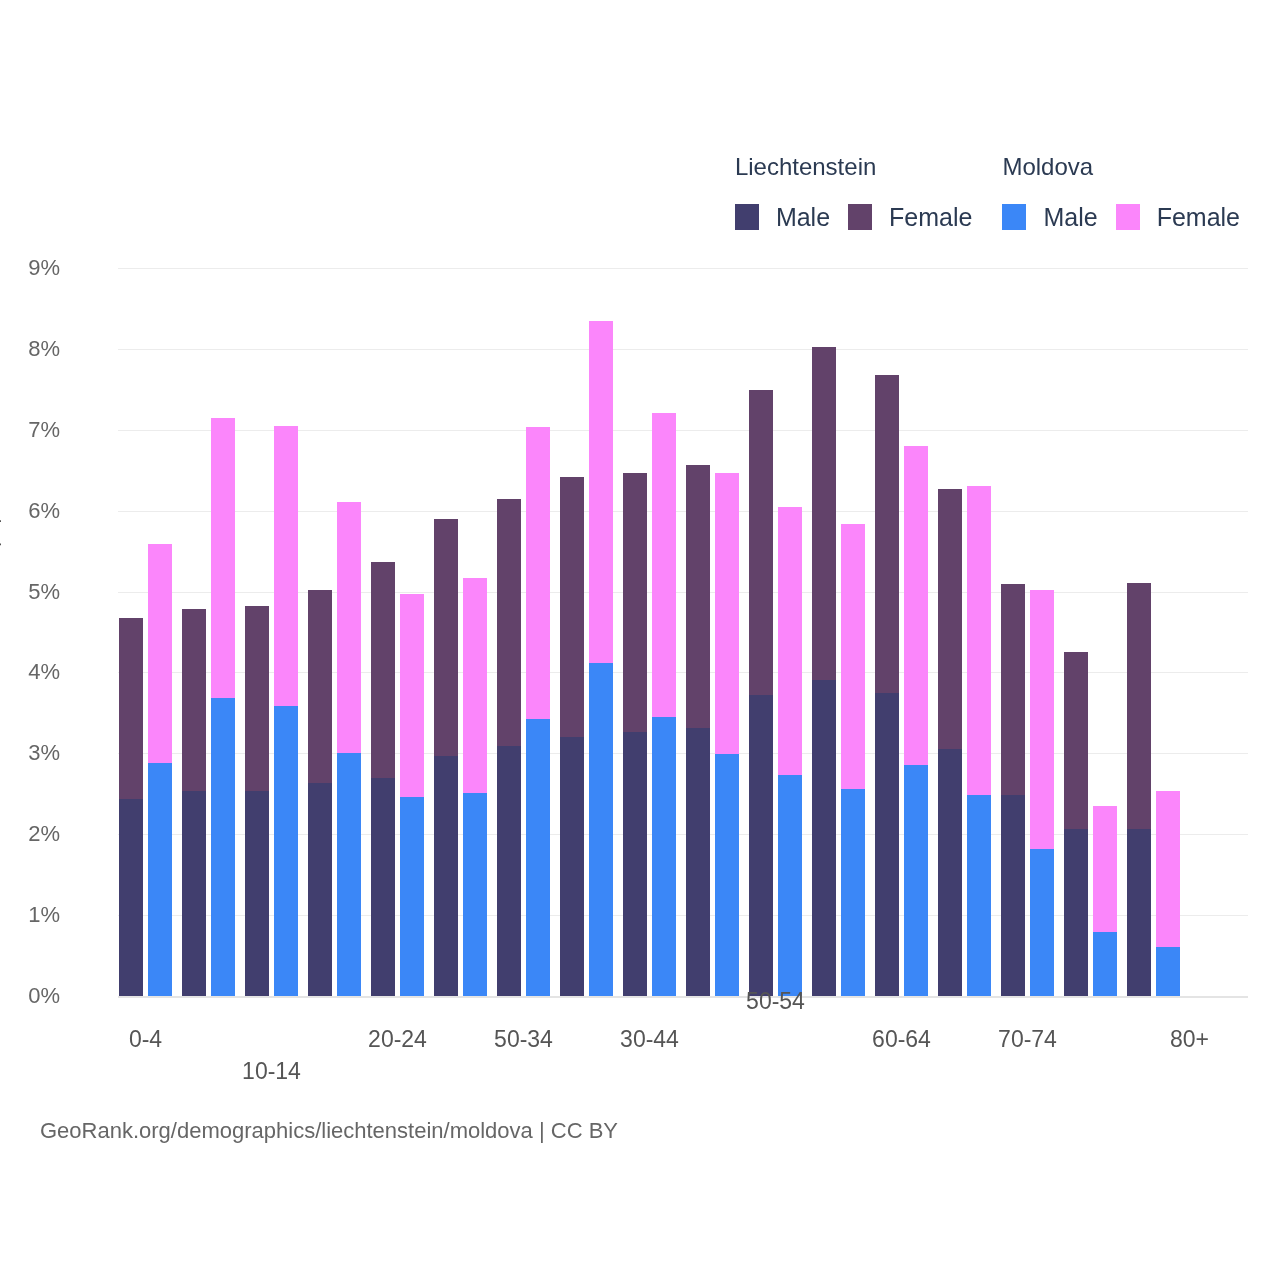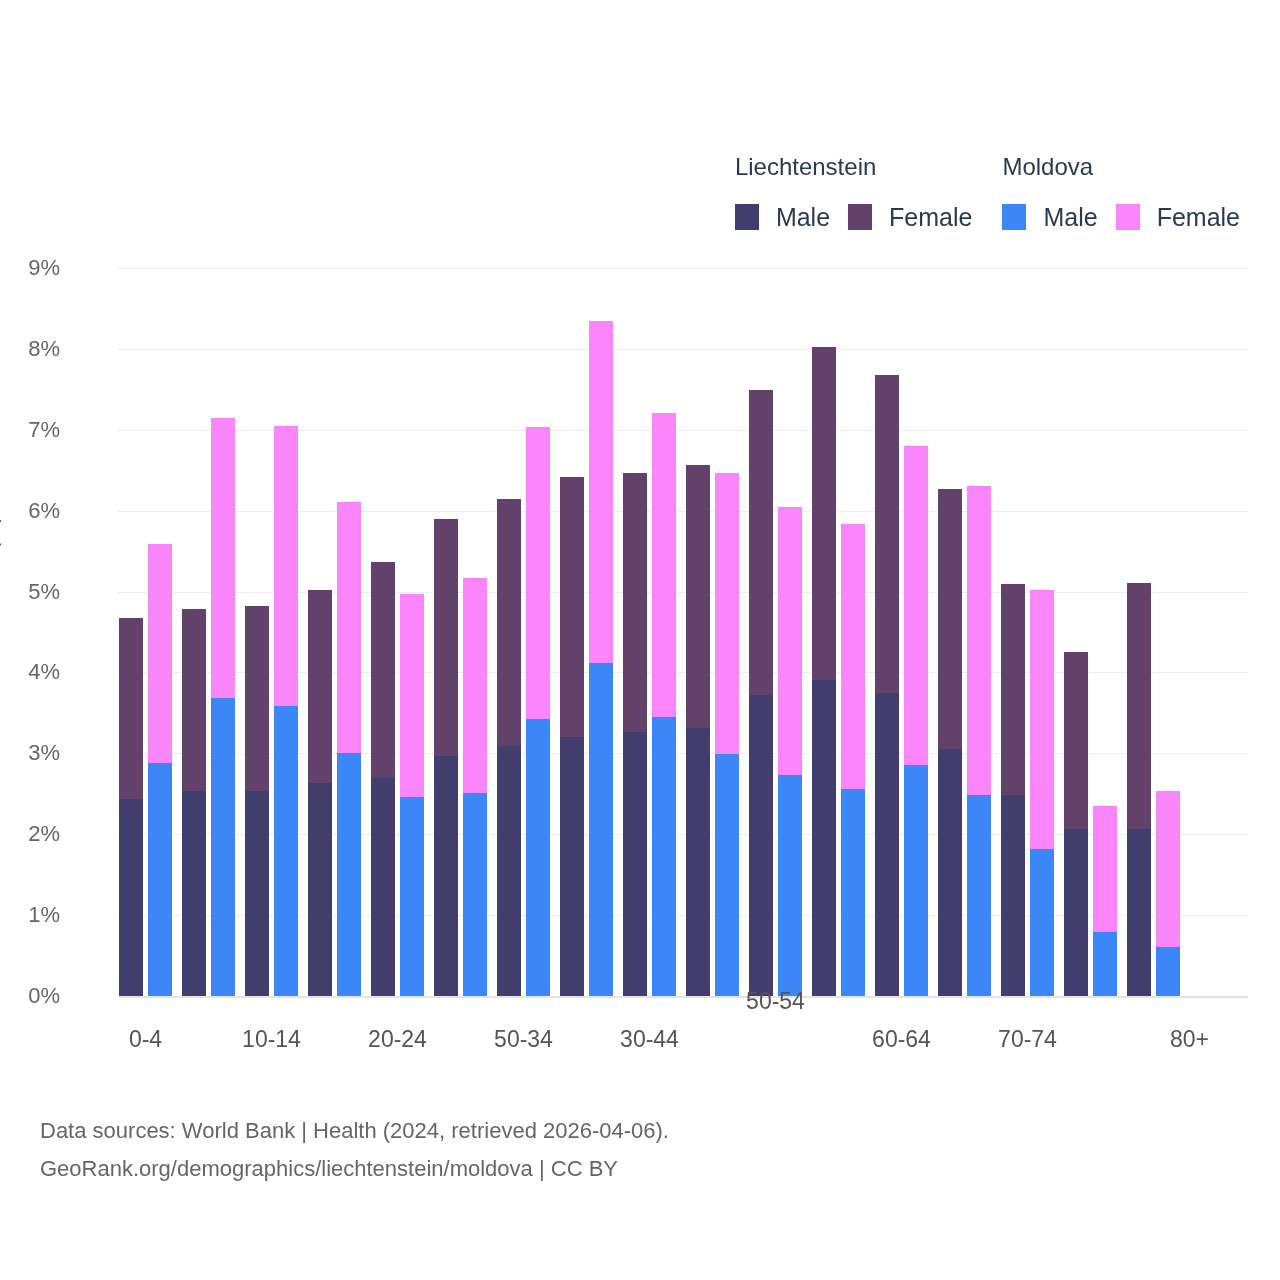--- a/index.html
+++ b/index.html
@@ -390,28 +390,27 @@
             <div class="seg" style="background: rgb(65, 62, 110); bottom: 0px; height: 167.44px;"></div>
             <div class="seg" style="background: rgb(98, 66, 106); bottom: 167.44px; height: 245.902px;"></div>
           </div>
           <div class="bar" style="left: 29px; height: 205.458px;">
             <div class="seg" style="background: rgb(59, 135, 247); bottom: 0px; height: 48.5333px;"></div>
             <div class="seg" style="background: rgb(251, 134, 251); bottom: 48.5333px; height: 156.924px;"></div>
           </div>
         </div>
       </div>
   <div class="xtick-label" style="left: 145.5px; top: 1026px;">0-4</div>
-      <div class="xtick-label" style="left: 271.5px; top: 1026px;">10-14</div>
+      <div class="xtick-label" style="left: 271.5px; top: 1058px;">10-14</div>
       <div class="xtick-label" style="left: 397.5px; top: 1026px;">20-24</div>
       <div class="xtick-label" style="left: 523.5px; top: 1026px;">50-34</div>
       <div class="xtick-label" style="left: 649.5px; top: 1026px;">30-44</div>
       <div class="xtick-label" style="left: 775.5px; top: 988px;">50-54</div>
       <div class="xtick-label" style="left: 901.5px; top: 1026px;">60-64</div>
       <div class="xtick-label" style="left: 1027.5px; top: 1026px;">70-74</div>
       <div class="xtick-label" style="left: 1153.5px; top: 1026px; margin-left: 36px;">80+</div>
     </div>
 
   <div id="footer">
-    <div>Data sources: World Bank | Health (2024, retrieved 2026-04-06).</div>
     <div>GeoRank.org/demographics/liechtenstein/moldova | CC BY</div>
   </div>
 
 </div>
 
 </body></html>

